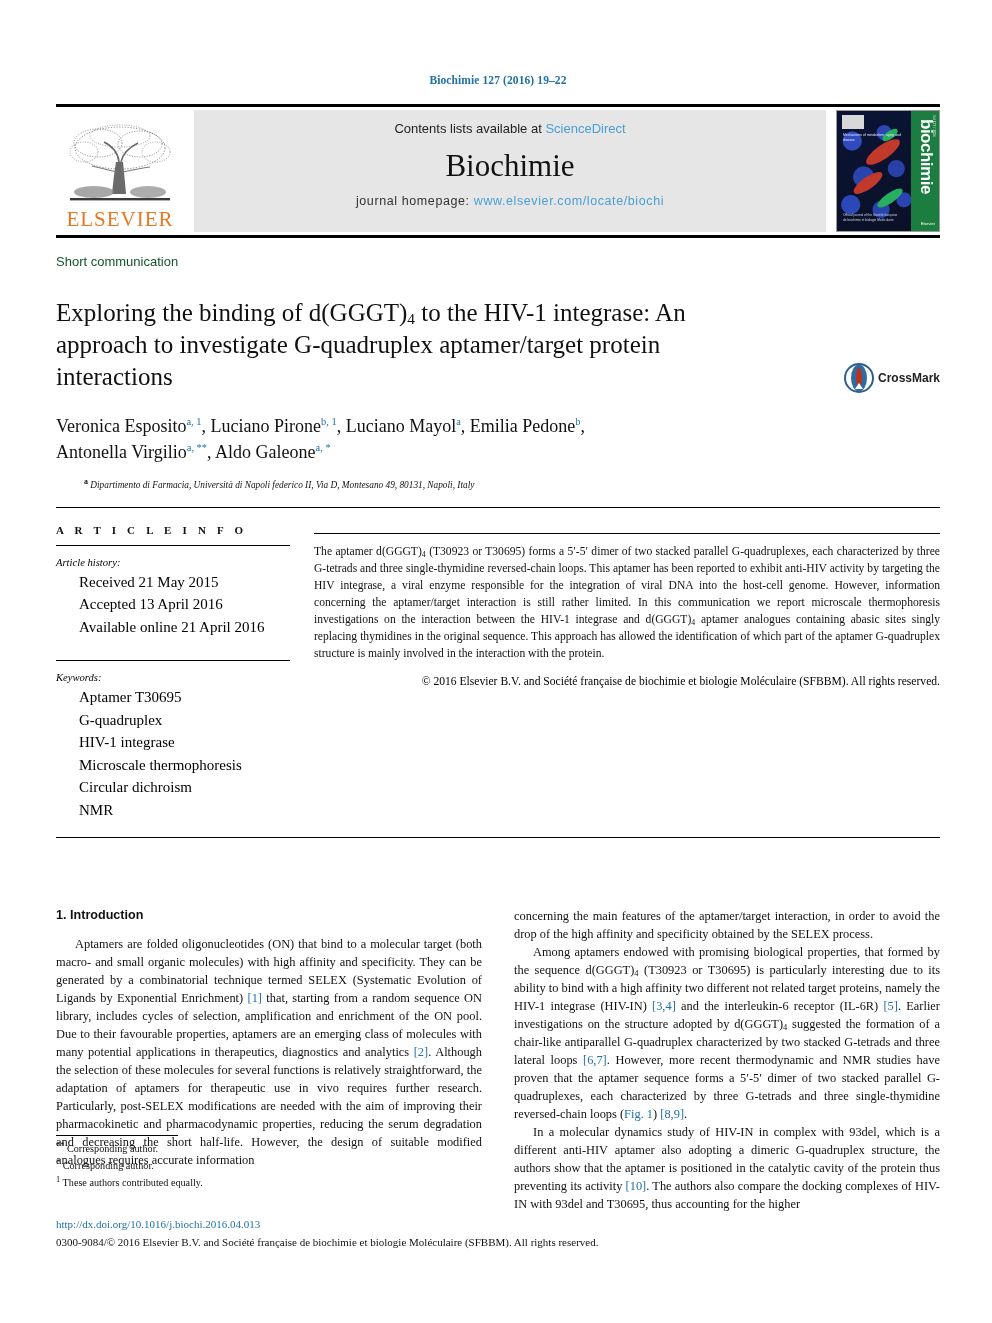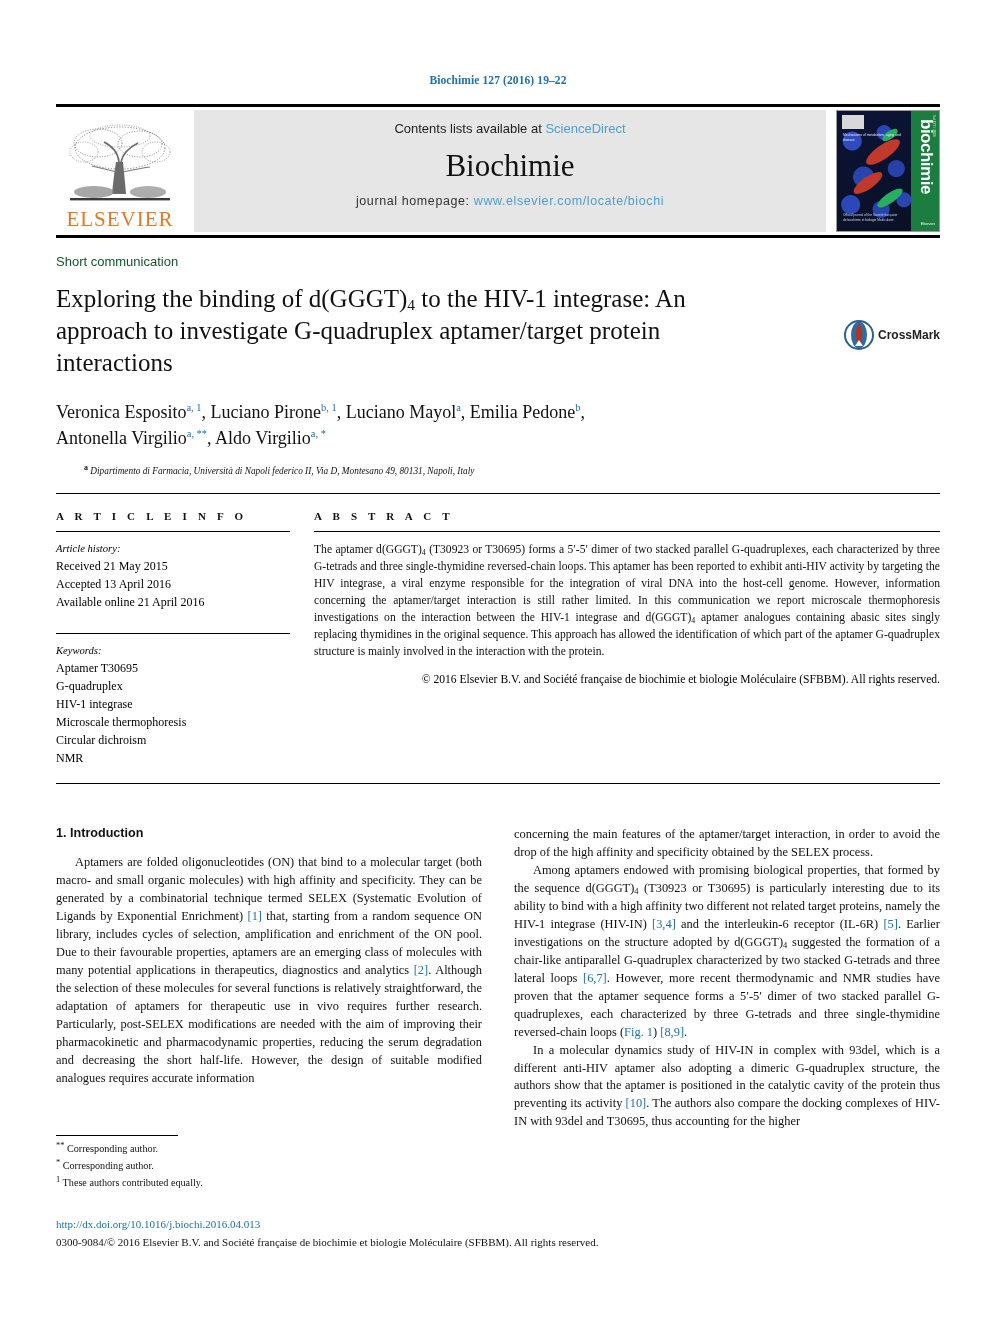--- a/index.html
+++ b/index.html
@@ -203,22 +203,22 @@
 
   
   .article-type {
     font-family: "Liberation Sans", sans-serif;
     font-size: 13px;
     margin-top: 16px;
     color: #14532d;
   }
   .title-row {
     display: flex;
-    align-items: center;
-    margin-top: 14px;
+    align-items: flex-end;
+    margin-top: 28px;
   }
   .title {
     font-family: "Liberation Serif", serif;
     font-size: 25px;
     line-height: 1.28;
     font-weight: normal;
     color: #111;
     max-width: 700px;
     margin: 0;
   }
@@ -298,22 +298,23 @@
     margin-top: 9px;
     margin-bottom: 9px;
   }
   .hist-label, .kw-label {
     font-style: italic;
     font-weight: normal;
     font-size: 10.6px;
     line-height: 1.5;
   }
   .hist-line, .kw-line {
-    font-size: 12px;
+    font-size: 15px;
     line-height: 1.5;
+    margin-left: 23px;
   }
   .kw-block {
     margin-top: 0;
   }
   .abstract-body {
     font-size: 11.6px;
     line-height: 1.47;
     text-align: justify;
     color: #111;
   }
@@ -329,21 +330,21 @@
   }
 
   .info-rule-bottom {
     border-top: 1.6px solid #000;
     margin-top: 16px;
   }
 
   
   .body-cols {
     display: flex;
-    margin-top: 42px;
+    margin-top: 70px;
     gap: 32px;
   }
   .bodycol {
     width: 426px;
     flex: 0 0 426px;
   }
   h2.sec {
     font-family: "Liberation Sans", sans-serif;
     font-size: 12.6px;
     font-weight: bold;
@@ -484,21 +485,21 @@
         <span class="crossmark-word">CrossMark</span>
       </div>
     </div>
 
     <div class="authors">
       <span>Veronica Esposito</span><sup>a, 1</sup>,
       <span>Luciano Pirone</span><sup>b, 1</sup>,
       <span>Luciano Mayol</span><sup>a</sup>,
       <span>Emilia Pedone</span><sup>b</sup>,<br>
       <span>Antonella Virgilio</span><sup>a, **</sup>,
-      <span>Aldo Virgilio</span><sup>a, *</sup>
+      <span>Aldo Galeone</span><sup>a, *</sup>
     </div>
 
     <div class="affiliations">
       <div><sup>a</sup> <span>Dipartimento di Farmacia, Università di Napoli federico II, Via D, Montesano 49, 80131, Napoli, Italy</span></div>
     </div>
 
     <div class="info-rule-top"></div>
 
     <div class="info-grid">
 
@@ -515,21 +516,20 @@
           <div class="kw-line">Aptamer T30695</div>
           <div class="kw-line">G-quadruplex</div>
           <div class="kw-line">HIV-1 integrase</div>
           <div class="kw-line">Microscale thermophoresis</div>
           <div class="kw-line">Circular dichroism</div>
           <div class="kw-line">NMR</div>
         </div>
       </div>
 
       <div class="col-abstract">
-        <div class="secthead">A B S T R A C T</div>
         <div class="thin-rule"></div>
         <div class="abstract-body"><span>The aptamer d(GGGT)</span><sub>4</sub><span> (T30923 or T30695) forms a 5′-5′ dimer of two stacked parallel G-quadruplexes, each characterized by three G-tetrads and three single-thymidine reversed-chain loops. This aptamer has been reported to exhibit anti-HIV activity by targeting the HIV integrase, a viral enzyme responsible for the integration of viral DNA into the host-cell genome. However, information concerning the aptamer/target interaction is still rather limited. In this communication we report microscale thermophoresis investigations on the interaction between the HIV-1 integrase and d(GGGT)</span><sub>4</sub><span> aptamer analogues containing abasic sites singly replacing thymidines in the original sequence. This approach has allowed the identification of which part of the aptamer G-quadruplex structure is mainly involved in the interaction with the protein.</span></div>
         <div class="copyright">© 2016 Elsevier B.V. and Société française de biochimie et biologie Moléculaire (SFBBM). All rights reserved.</div>
       </div>
     </div>
 
     <div class="info-rule-bottom"></div>
 
     <div class="body-cols">
 

